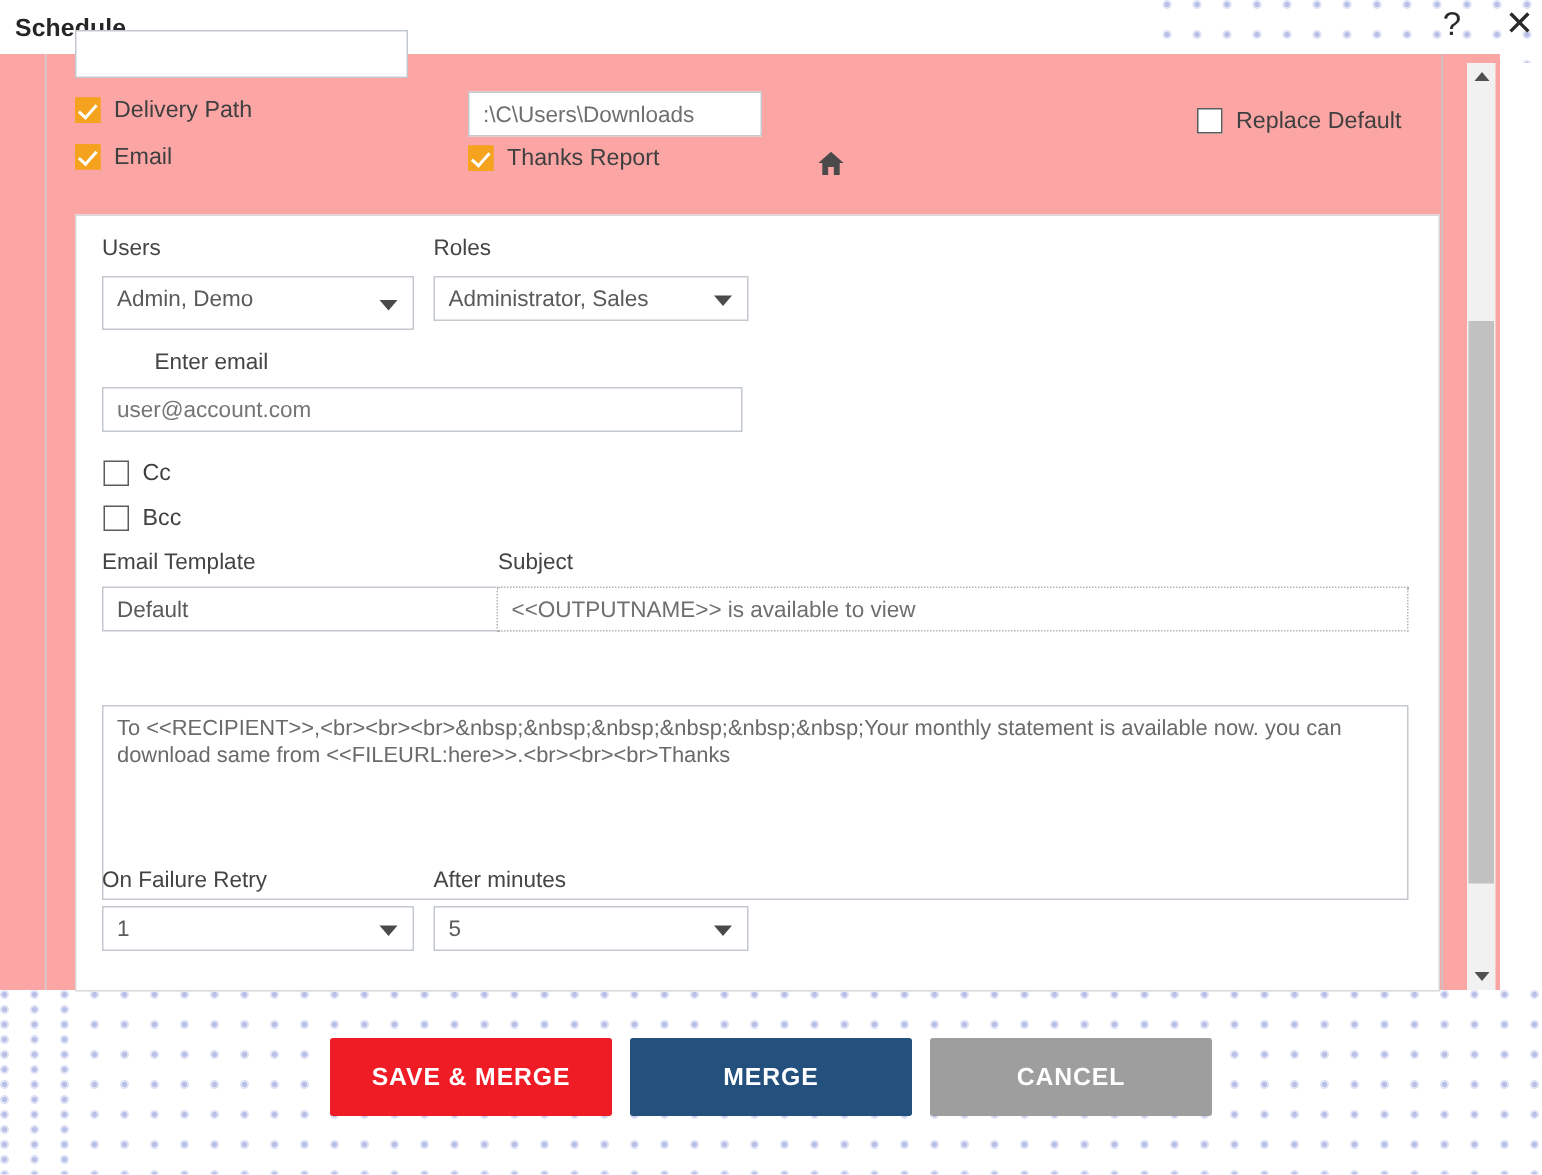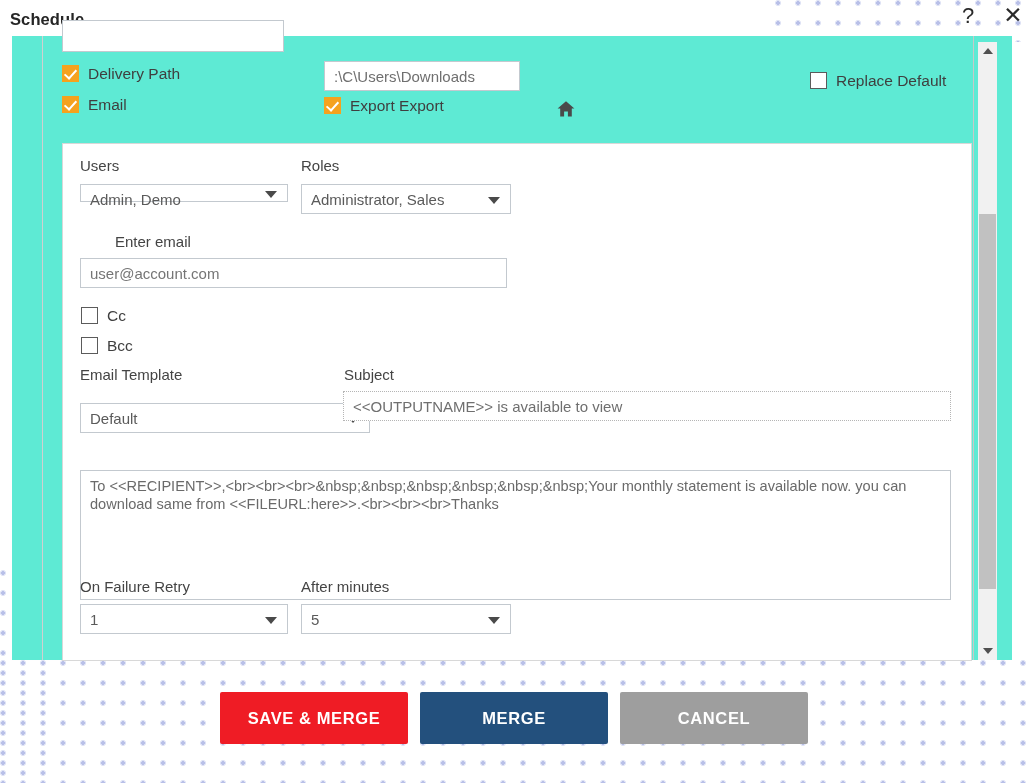--- a/index.html
+++ b/index.html
@@ -65,25 +65,25 @@
     cursor: pointer;
     font-weight: 300;
     user-select: none;
   }
   #help-button { left: 955px; top: 3px; font-size: 22px; }
   #close-button { left: 1000px; top: 2px; font-size: 23px; }
 
   
   #dialog-body {
     position: absolute;
-    left: 12px;
+    left: 0px;
     top: 36px;
     width: 1000px;
     height: 624px;
-    background: #5eead4;
+    background: #fca5a5;
   }
 
   
   #left-rule {
     position: absolute;
     left: 30px;
     top: 0px;
     width: 1px;
     height: 624px;
     background: #d0d0d0;
@@ -343,27 +343,27 @@
     <span class="cb-label">Replace Default</span>
   </div>
 
   <div class="cb-row" style="left:50px; top:60px;">
     <span class="cb-box checked"></span>
     <span class="cb-label">Email</span>
   </div>
 
   <div class="cb-row" style="left:312px; top:61px;">
     <span class="cb-box checked"></span>
-    <span class="cb-label">Export Export</span>
+    <span class="cb-label">Thanks Report</span>
   </div>
 
   <div id="inner-panel"></div>
 
   <span class="field-label" style="left:68px; top:121px;">Users</span>
-  <div class="select-box" style="left:68px; top:148px; width:208px; height:18px;">
+  <div class="select-box" style="left:68px; top:148px; width:208px; height:36px;">
     <span class="sel-text">Admin, Demo</span>
     <span class="caret"></span>
   </div>
 
   <span class="field-label" style="left:289px; top:121px;">Roles</span>
   <div class="select-box" style="left:289px; top:148px; width:210px; height:30px;">
     <span class="sel-text">Administrator, Sales</span>
     <span class="caret"></span>
   </div>
 
@@ -373,21 +373,21 @@
   <div class="cb-row" style="left:69px; top:271px;">
     <span class="cb-box unchecked"></span>
     <span class="cb-label">Cc</span>
   </div>
   <div class="cb-row" style="left:69px; top:301px;">
     <span class="cb-box unchecked"></span>
     <span class="cb-label">Bcc</span>
   </div>
 
   <span class="field-label" style="left:68px; top:330px;">Email Template</span>
-  <div class="select-box" style="left:68px; top:355px; width:290px; height:30px;margin-top:12px;">
+  <div class="select-box" style="left:68px; top:355px; width:290px; height:30px;">
     <span class="sel-text">Default</span>
     <span class="caret"></span>
   </div>
 
   <span class="field-label" style="left:332px; top:330px;text-align:center;">Subject</span>
   <input class="text-input dotted" style="left: 331px; top: 355px; width: 608px; height: 30px;" value="&lt;&lt;OUTPUTNAME&gt;&gt; is available to view">
 
   <textarea id="email-body" style="">To &lt;&lt;RECIPIENT&gt;&gt;,&lt;br&gt;&lt;br&gt;&lt;br&gt;&amp;nbsp;&amp;nbsp;&amp;nbsp;&amp;nbsp;&amp;nbsp;&amp;nbsp;Your monthly statement is available now. you can download same from &lt;&lt;FILEURL:here&gt;&gt;.&lt;br&gt;&lt;br&gt;&lt;br&gt;Thanks</textarea>
 
   <span class="field-label" style="left:68px; top:542px;">On Failure Retry</span>

